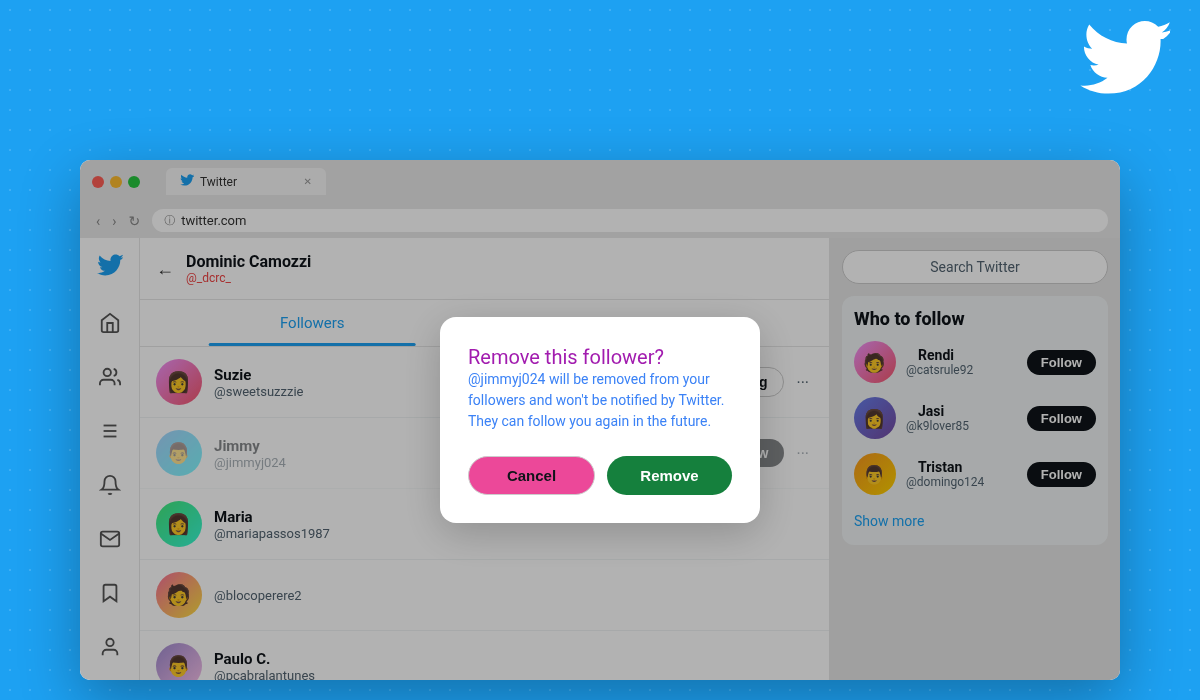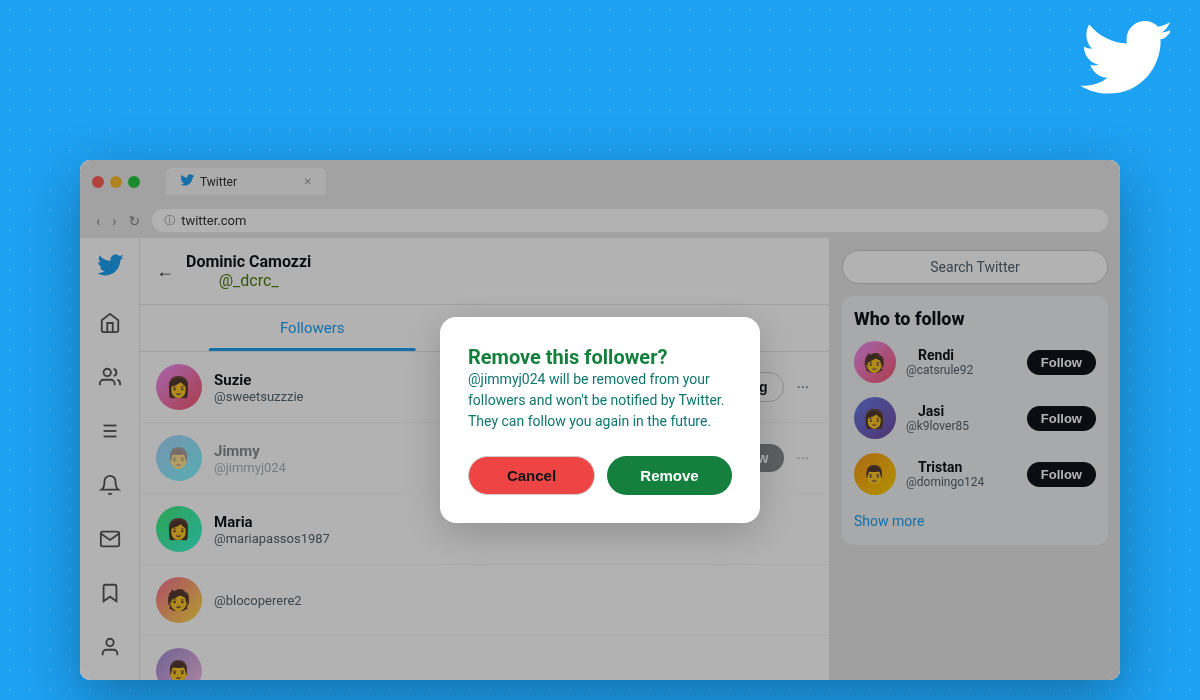--- a/index.html
+++ b/index.html
@@ -198,23 +198,22 @@
       cursor: pointer;
     }
 
     .profile-info h2 {
       font-size: 16px;
       font-weight: 700;
       color: #0f1419;
     }
 
     .profile-info .handle {
-      font-size: 16px;
-      color: #4d7c0f;
-      text-align: center;
+      font-size: 12px;
+      color: #ef4444;
     }
 
     .tabs-row {
       display: flex;
       border-bottom: 1px solid #e6e6e6;
     }
 
     .tab {
       flex: 1;
       text-align: center;
@@ -433,43 +432,43 @@
     .modal {
       background: white;
       border-radius: 16px;
       padding: 28px;
       width: 320px;
       box-shadow: 0 10px 40px rgba(0,0,0,0.2);
     }
 
     .modal-title {
       font-size: 20px;
-      font-weight: 700;
-      color: #15803d;
+      font-weight: 400;
+      color: #a21caf;
       margin-bottom: 0;
     }
 
     .modal-body {
       font-size: 14px;
-      color: #0f766e;
+      color: #3b82f6;
       line-height: 1.5;
       margin-bottom: 24px;
     }
 
     .modal-buttons {
       display: flex;
       gap: 12px;
     }
 
     .btn-cancel {
       flex: 1;
       padding: 10px;
       border: 1.5px solid #ccc;
       border-radius: 20px;
-      background: #ef4444;
+      background: #ec4899;
       font-size: 15px;
       font-weight: 700;
       color: #0f1419;
       cursor: pointer;
     }
 
     .btn-remove {
       flex: 1;
       padding: 10px;
       border: none;
@@ -647,20 +646,24 @@
           </div>
           <div class="follower-info">
             <div class="follower-handle">@blocoperere2</div>
           </div>
         </div>
 
         <div class="follower-item">
           <div class="avatar av-paulo">
             <div class="avatar-person">👨</div>
           </div>
+          <div class="follower-info">
+            <div class="follower-name">Paulo C.</div>
+            <div class="follower-handle">@pcabralantunes</div>
+          </div>
         </div>
       </div>
     </div>
 
     <div class="right-sidebar">
       <div class="search-box">
         <span>Search Twitter</span>
       </div>
 
       <div class="who-to-follow">

